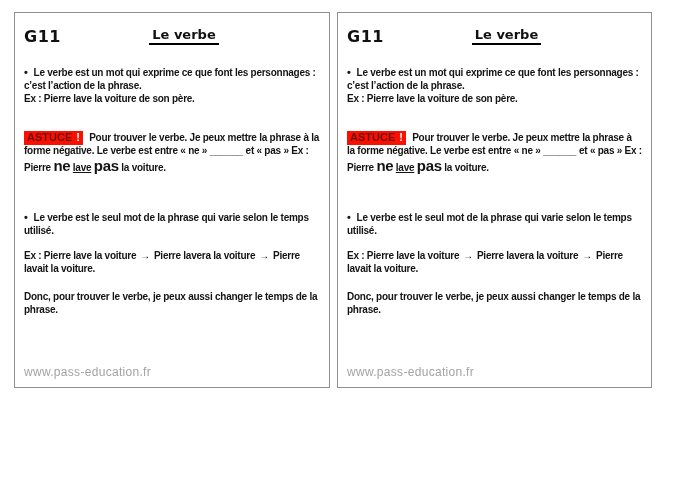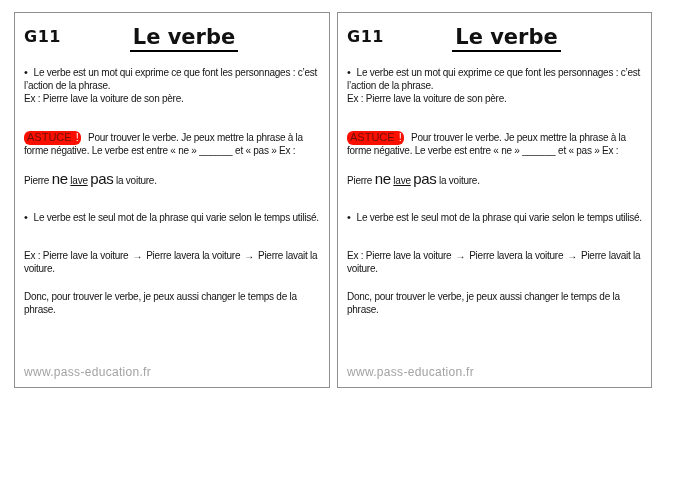--- a/index.html
+++ b/index.html
@@ -22,54 +22,53 @@
   .code {
     position: absolute; top: 14px; left: 9px;
     font-family: "DejaVu Sans", sans-serif;
     font-weight: 700; font-size: 16px; letter-spacing: 0.5px;
     color: #111111;
   }
   .title-row { position: absolute; top: 12px; left: 0; right: 0; text-align: center; }
   .title {
     display: inline-block;
     font-family: "DejaVu Sans", sans-serif;
-    font-weight: 700; font-size: 21px;
+    font-weight: 700; font-size: 13px;
     border-bottom: 2px solid #000;
     padding: 0 3px 1px 3px;
     margin-left: 24px;
     color: #111111;
   }
 
   .block {
     position: absolute; left: 9px; right: 9px;
-    font-size: 10px; font-weight: 400;
+    font-size: 10px; font-weight: 700;
     line-height: 13px; letter-spacing: -0.25px;
     color: #141414;
   }
   .b-intro      { top: 53px; }
   .b-astuce     { top: 118px; }
   .b-vary       { top: 198px; }
   .b-tense      { top: 236px; }
   .b-conclusion { top: 277px; }
 
   .bullet { font-size: 11px; margin-right: 6px; }
 
   .chip {
     background: #fb0f00;
     padding: 1px 3px 2px 3px;
     margin-right: 4px;
     white-space: nowrap;
-    border-radius: 6px;
   }
   .chip-label { color: #6b1005; font-size: 11px; letter-spacing: 0; }
   .chip-bang  { color: #ffffff; font-size: 11px; margin-left: 4px; }
 
   .blank { letter-spacing: 0; }
 
-  .negation { margin-top: 15px; }
+  .negation { margin-top: 2px; }
   .big { font-size: 15px; letter-spacing: -0.3px; }
   .verb-u { text-decoration: underline; }
 
   .arrow { margin: 0 4px; }
 
   .footer {
     position: absolute; left: 9px; bottom: 8px;
     font-size: 12px; font-weight: 400;
     color: #a3a3a3; letter-spacing: 0.3px;
   }

